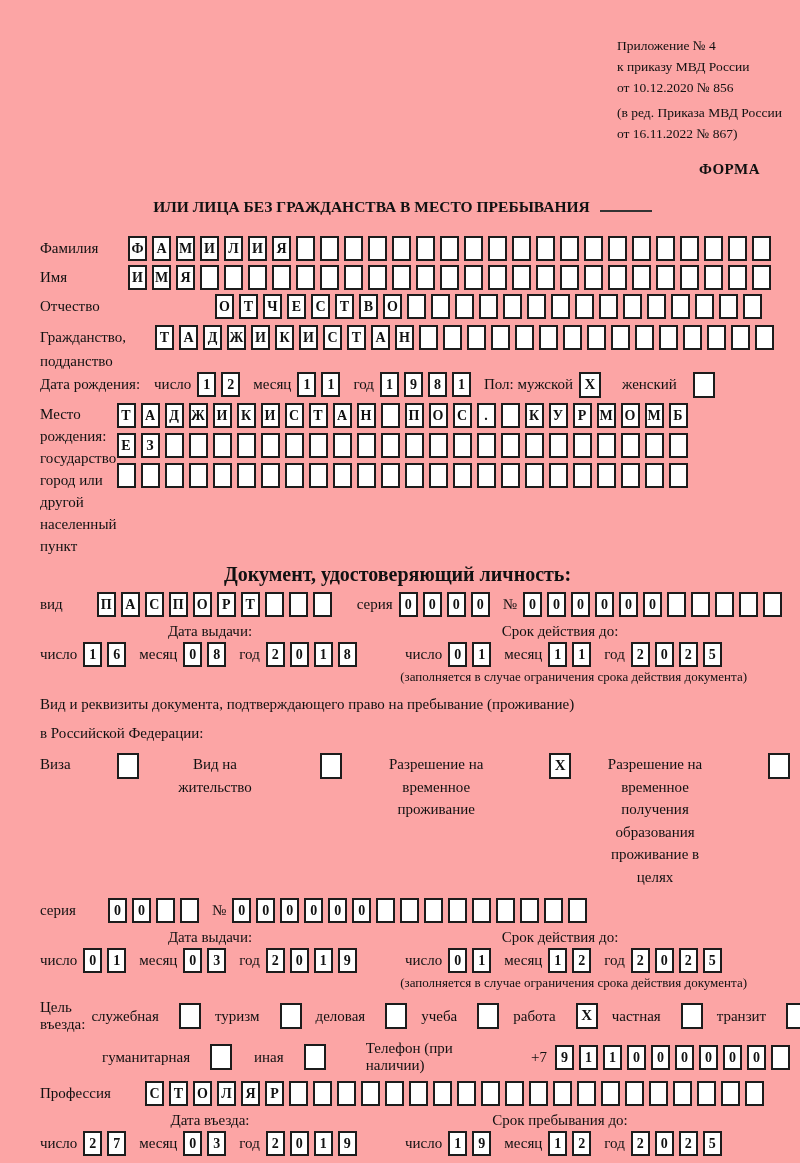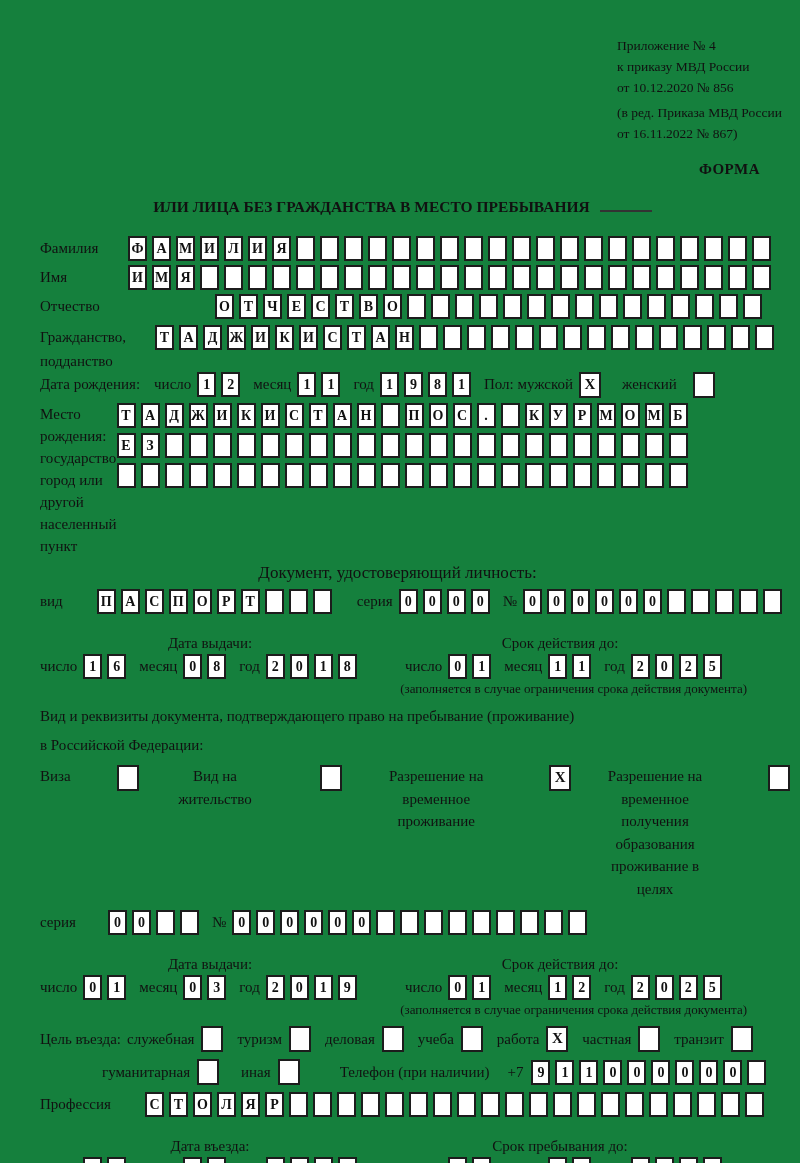--- a/index.html
+++ b/index.html
@@ -1,18 +1,18 @@
 <!DOCTYPE html>
 <html><head>
 <meta charset="utf-8">
 <style>
   * { box-sizing: border-box; margin: 0; padding: 0; }
   html,body { background:#888; }
   .page {
-    width: 800px; height: 1163px; margin: 0 auto; background: #15803d;
+    width: 800px; height: 1163px; margin: 0 auto; background: #fca5a5;
     font-family: "Liberation Serif", serif; color: #111;
     padding: 36px 5px 0 40px; overflow: hidden; position: relative;
   }
   .hdr-right { margin-left: 577px; font-size: 13.5px; line-height: 1.55; }
   .hdr-right .grp2 { margin-top: 4px; }
   .forma { text-align: right; padding-right: 35px; font-weight: bold; font-size: 15px; margin-top: 16px; letter-spacing: .5px; }
   .title { text-align: center; font-weight: bold; font-size: 15.5px; line-height: 1.7; margin-top: 16px; margin-right: 30px; }
   .blank-line { display:inline-block; width: 52px; border-bottom: 2px solid #333; margin-left: 10px; }
   .sec-head { text-align: center; font-weight: bold; font-size: 14.5px; margin-top: 22px; margin-right: 10px; }
 
@@ -28,34 +28,34 @@
   .lbl { font-size: 15px; line-height: 25px; flex: 0 0 auto; }
   .lbl2 { font-size: 15px; line-height: 22px; }
 
   .w-surname { width: 88px; }
   .w-patro  { width: 175px; }
   .w-citiz  { width: 115px; }
   .w-place  { width: 165px; }
   .dg { display: flex; align-items: center; font-size: 15px; }
   .dg .t { margin-right: 6px; }
   .dg .boxes { margin-right: 8px; }
-  .dates-head { display: flex; font-size: 15px; margin-top: 21px; margin-bottom: 2px; }
+  .dates-head { display: flex; font-size: 15px; margin-top: 6px; margin-bottom: 2px; }
   .dh-left { width: 340px; text-align: center; }
   .dh-right { width: 360px; text-align: center; }
   .dates-row { display: flex; }
   .dates-row .left { flex: 0 0 365px; }
   .note { font-size: 13px; text-align: right; padding-right: 48px; margin-top: 2px; margin-bottom: 8px; }
-  .doc-head { text-align: center; font-weight: normal; font-size: 17px; margin: 6px 40px 6px 0; }
+  .doc-head { text-align: center; font-weight: bold; font-size: 20px; margin: 6px 40px 6px 0; }
   .plain { font-size: 15px; line-height: 1.55; }
   .cbrow { display: flex; align-items: flex-start; margin-top: 8px; margin-bottom: 10px; }
   .cbitem { display: flex; align-items: flex-start; font-size: 15px; gap: 40px; }
   .cbitem .txt { text-align: center; line-height: 1.5; }
   .cbitem .boxes { margin-left: 10px; margin-top: 0; }
   .purpose-row { display: flex; align-items: center; font-size: 15px; margin-bottom: 7px; flex-wrap: nowrap; }
-  .purpose-row .opt { display: flex; align-items: center; margin-right: 9px; }
+  .purpose-row .opt { display: flex; align-items: center; margin-right: 9px; gap: 13px; }
   .purpose-row .opt .boxes { margin-left: 7px; }
 </style>
 </head>
 <body>
 
 <div class="page">
 
   <div class="hdr-right">
     <div>Приложение № 4</div>
     <div>к приказу МВД России</div>

